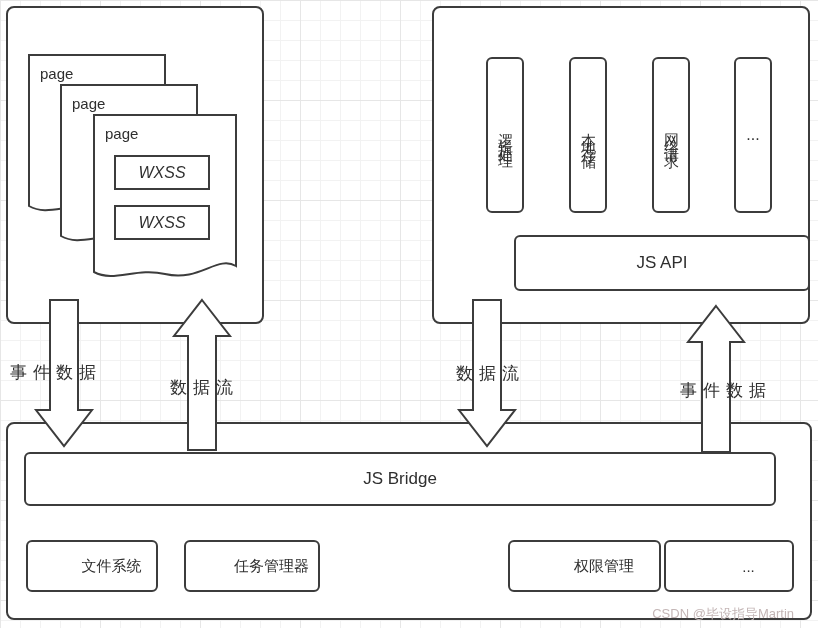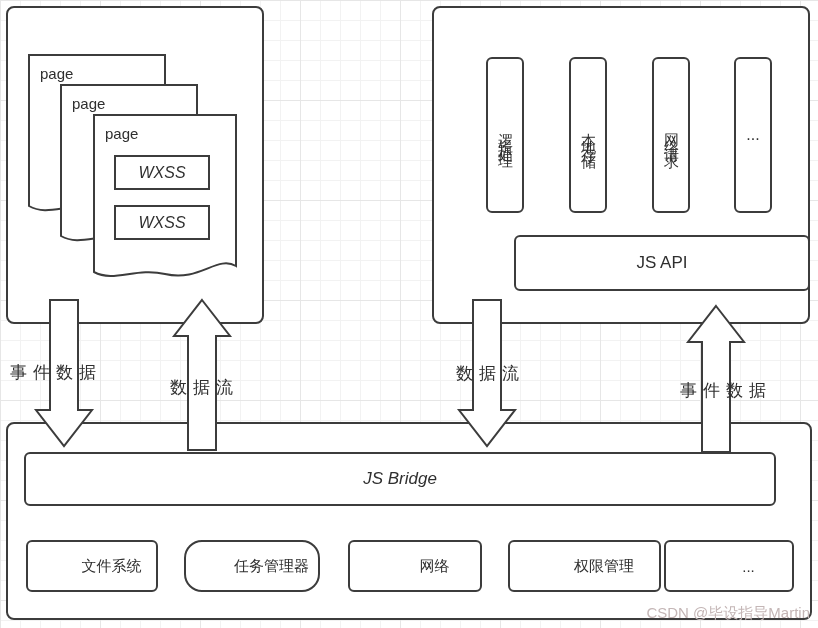--- a/index.html
+++ b/index.html
@@ -33,40 +33,40 @@
 
   .vmod{position:absolute;top:57px;width:38px;height:156px;border:2px solid #3c3c3c;border-radius:6px;
         background:#fff;display:flex;align-items:center;justify-content:center;box-sizing:border-box;}
   .vmod span{writing-mode:vertical-rl;text-orientation:upright;font-size:15px;letter-spacing:7px;}
   .vmod.ellipsis span{writing-mode:horizontal-tb;letter-spacing:0;font-size:16px;}
   .vm1{left:486px;} .vm2{left:569px;} .vm3{left:652px;} .vm4{left:734px;}
 
   .wide-box{position:absolute;border:2px solid #3c3c3c;border-radius:6px;background:#fff;
             display:flex;align-items:center;justify-content:center;font-size:17px;box-sizing:border-box;}
   .jsapi{left:482px;top:235px;width:296px;height:56px;margin-left:32px;}
-  .jsbridge{left:24px;top:452px;width:752px;height:54px;font-style:italic;}
+  .jsbridge{left:24px;top:452px;width:752px;height:54px;}
 
   .hmod{position:absolute;top:540px;height:52px;border:2px solid #3c3c3c;border-radius:6px;background:#fff;
         display:flex;align-items:center;justify-content:center;font-size:15px;box-sizing:border-box;padding-left:39px;}
   .hm1{left:26px;width:132px;}
-  .hm2{left:184px;width:136px;border-radius:18px;}
+  .hm2{left:184px;width:136px;}
   .hm3{left:348px;width:134px;}
   .hm4{left:508px;width:153px;}
   .hm5{left:664px;width:130px;}
 
   .arrows{position:absolute;left:0;top:0;pointer-events:none;}
   .arrows polygon{fill:#ffffff;stroke:#3c3c3c;stroke-width:2;}
 
   .arrow-label{position:absolute;font-size:17px;letter-spacing:6px;color:#2f2f2f;white-space:nowrap;}
   .l1{left:10px;top:361px;}
   .l2{left:170px;top:376px;}
   .l3{left:456px;top:362px;}
   .l4{left:680px;top:379px;}
 
-  .watermark{position:absolute;right:8px;bottom:5px;font-size:15px;color:#c4b6b6;text-align:right;}
+  .watermark{position:absolute;right:24px;bottom:5px;font-size:13px;color:#c4b6b6;text-align:right;}
 </style>
 </head>
 <body>
 
 <div class="canvas">
 
   <div class="panel view-panel"></div>
 
   <div class="page p1">
     <svg width="138" height="164" viewBox="0 0 138 164">
@@ -108,21 +108,20 @@
   </div>
 
   <div class="wide-box jsapi">JS API</div>
 
   <div class="panel bridge-panel"></div>
 
   <div class="wide-box jsbridge">JS Bridge</div>
 
   <div class="hmod hm1">文件系统</div>
   <div class="hmod hm2">任务管理器</div>
-  <div class="hmod hm3">网络</div>
   <div class="hmod hm4">权限管理</div>
   <div class="hmod hm5">...</div>
 
   <svg class="arrows" width="818" height="628" viewBox="0 0 818 628">
     <polygon points="50,300 78,300 78,410 92,410 64,446 36,410 50,410"></polygon>
     <polygon points="202,300 230,336 216,336 216,450 188,450 188,336 174,336"></polygon>
     <polygon points="473,300 501,300 501,410 515,410 487,446 459,410 473,410"></polygon>
     <polygon points="716,306 744,342 730,342 730,452 702,452 702,342 688,342"></polygon>
   </svg>
 

